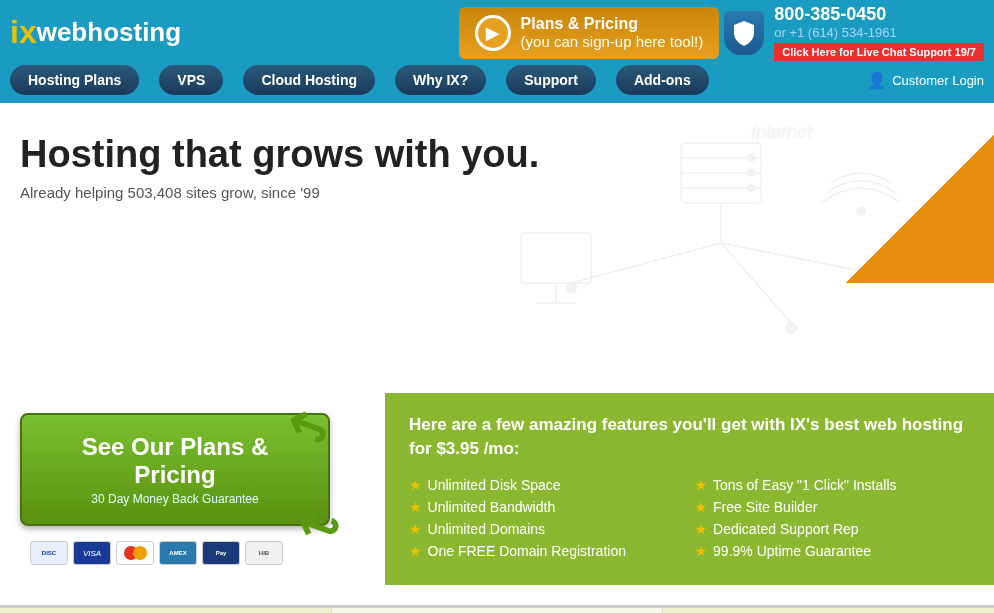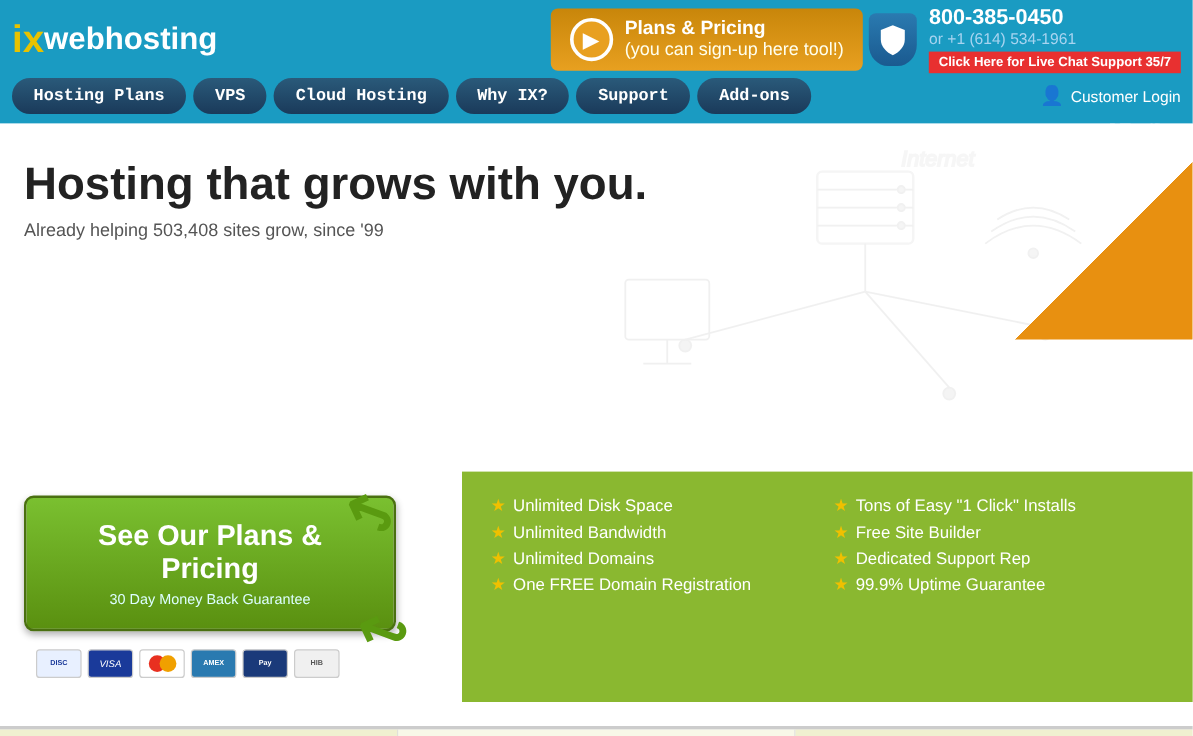--- a/index.html
+++ b/index.html
@@ -19,21 +19,21 @@
     .phone-area { display: flex; align-items: center; gap: 10px; position: relative; }
     .phone-shield { width: 40px; height: 44px; background: linear-gradient(to bottom, #2a7ab0, #1a5a90); border-radius: 6px 6px 40% 40%; display: flex; align-items: center; justify-content: center; }
     .phone-shield svg { width: 24px; height: 28px; }
     .phone-numbers { display: flex; flex-direction: column; }
     .phone-numbers .num1 { color: white; font-size: 18px; font-weight: bold; }
     .phone-numbers .num2 { color: #a8d4f0; font-size: 13px; }
     .live-chat-btn { background: #e83030; color: white; font-size: 11px; font-weight: bold; padding: 3px 8px; margin-top: 3px; cursor: pointer; }
 
     
     .nav { background: #1a9bc2; padding: 0 10px 8px 10px; display: flex; align-items: center; justify-content: space-between; }
-    .nav-links { display: flex; gap: 6px; font-family: Liberation Mono, monospace; }
+    .nav-links { display: flex; gap: 20px; }
     .nav-item { background: linear-gradient(to bottom, #2a5a7a, #1a3a5a); color: white; padding: 7px 18px; border-radius: 20px; font-size: 14px; font-weight: bold; cursor: pointer; text-decoration: none; }
     .customer-login { color: white; font-size: 13px; cursor: pointer; display: flex; align-items: center; gap: 5px; }
     .customer-login .person-icon { font-size: 16px; }
 
     
     .hero { background: white; position: relative; min-height: 280px; overflow: hidden; }
     .hero-content { padding: 30px 20px 20px 20px; position: relative; z-index: 2; }
     .hero h1 { font-size: 38px; font-weight: bold; color: #222; margin-bottom: 8px; }
     .hero-sub { color: #555; font-size: 15px; margin-bottom: 16px; }
 
@@ -87,21 +87,21 @@
     </div>
     <div class="phone-area">
       <div class="phone-shield">
         <svg viewBox="0 0 24 28" fill="white">
           <path d="M12 2 L22 6 L22 14 C22 20 17 25 12 27 C7 25 2 20 2 14 L2 6 Z"></path>
         </svg>
       </div>
       <div class="phone-numbers">
         <div class="num1">800-385-0450</div>
         <div class="num2">or +1 (614) 534-1961</div>
-        <div class="live-chat-btn">Click Here for Live Chat Support 35/7</div>
+        <div class="live-chat-btn">Click Here for Live Chat Support 19/7</div>
       </div>
     </div>
   </div>
 </div>
 
 <div class="nav">
   <div class="nav-links">
     <a class="nav-item">Hosting Plans</a>
     <a class="nav-item">VPS</a>
     <a class="nav-item">Cloud Hosting</a>
@@ -199,20 +199,21 @@
         </div>
       <div class="payment-icon" style="background:#f0f0f0;">
           <span style="color:#555;font-size:6px;font-weight:bold;">HIB</span>
         </div>
     </div>
 
     <div style="position:absolute;bottom:30px;right:40px;font-size:50px;color:#5a9a10;transform:rotate(20deg);font-weight:bold;">↩</div>
   </div>
 
   <div class="features-box">
+    <div class="features-title">Here are a few amazing features you'll get with IX's best web hosting for $3.95 /mo:</div>
     <div class="features-grid">
       <div class="feature-item">
         <span class="star-icon">★</span>
         <span>Unlimited Disk Space</span>
       </div>
       <div class="feature-item">
         <span class="star-icon">★</span>
         <span>Tons of Easy "1 Click" Installs</span>
       </div>
       <div class="feature-item">

